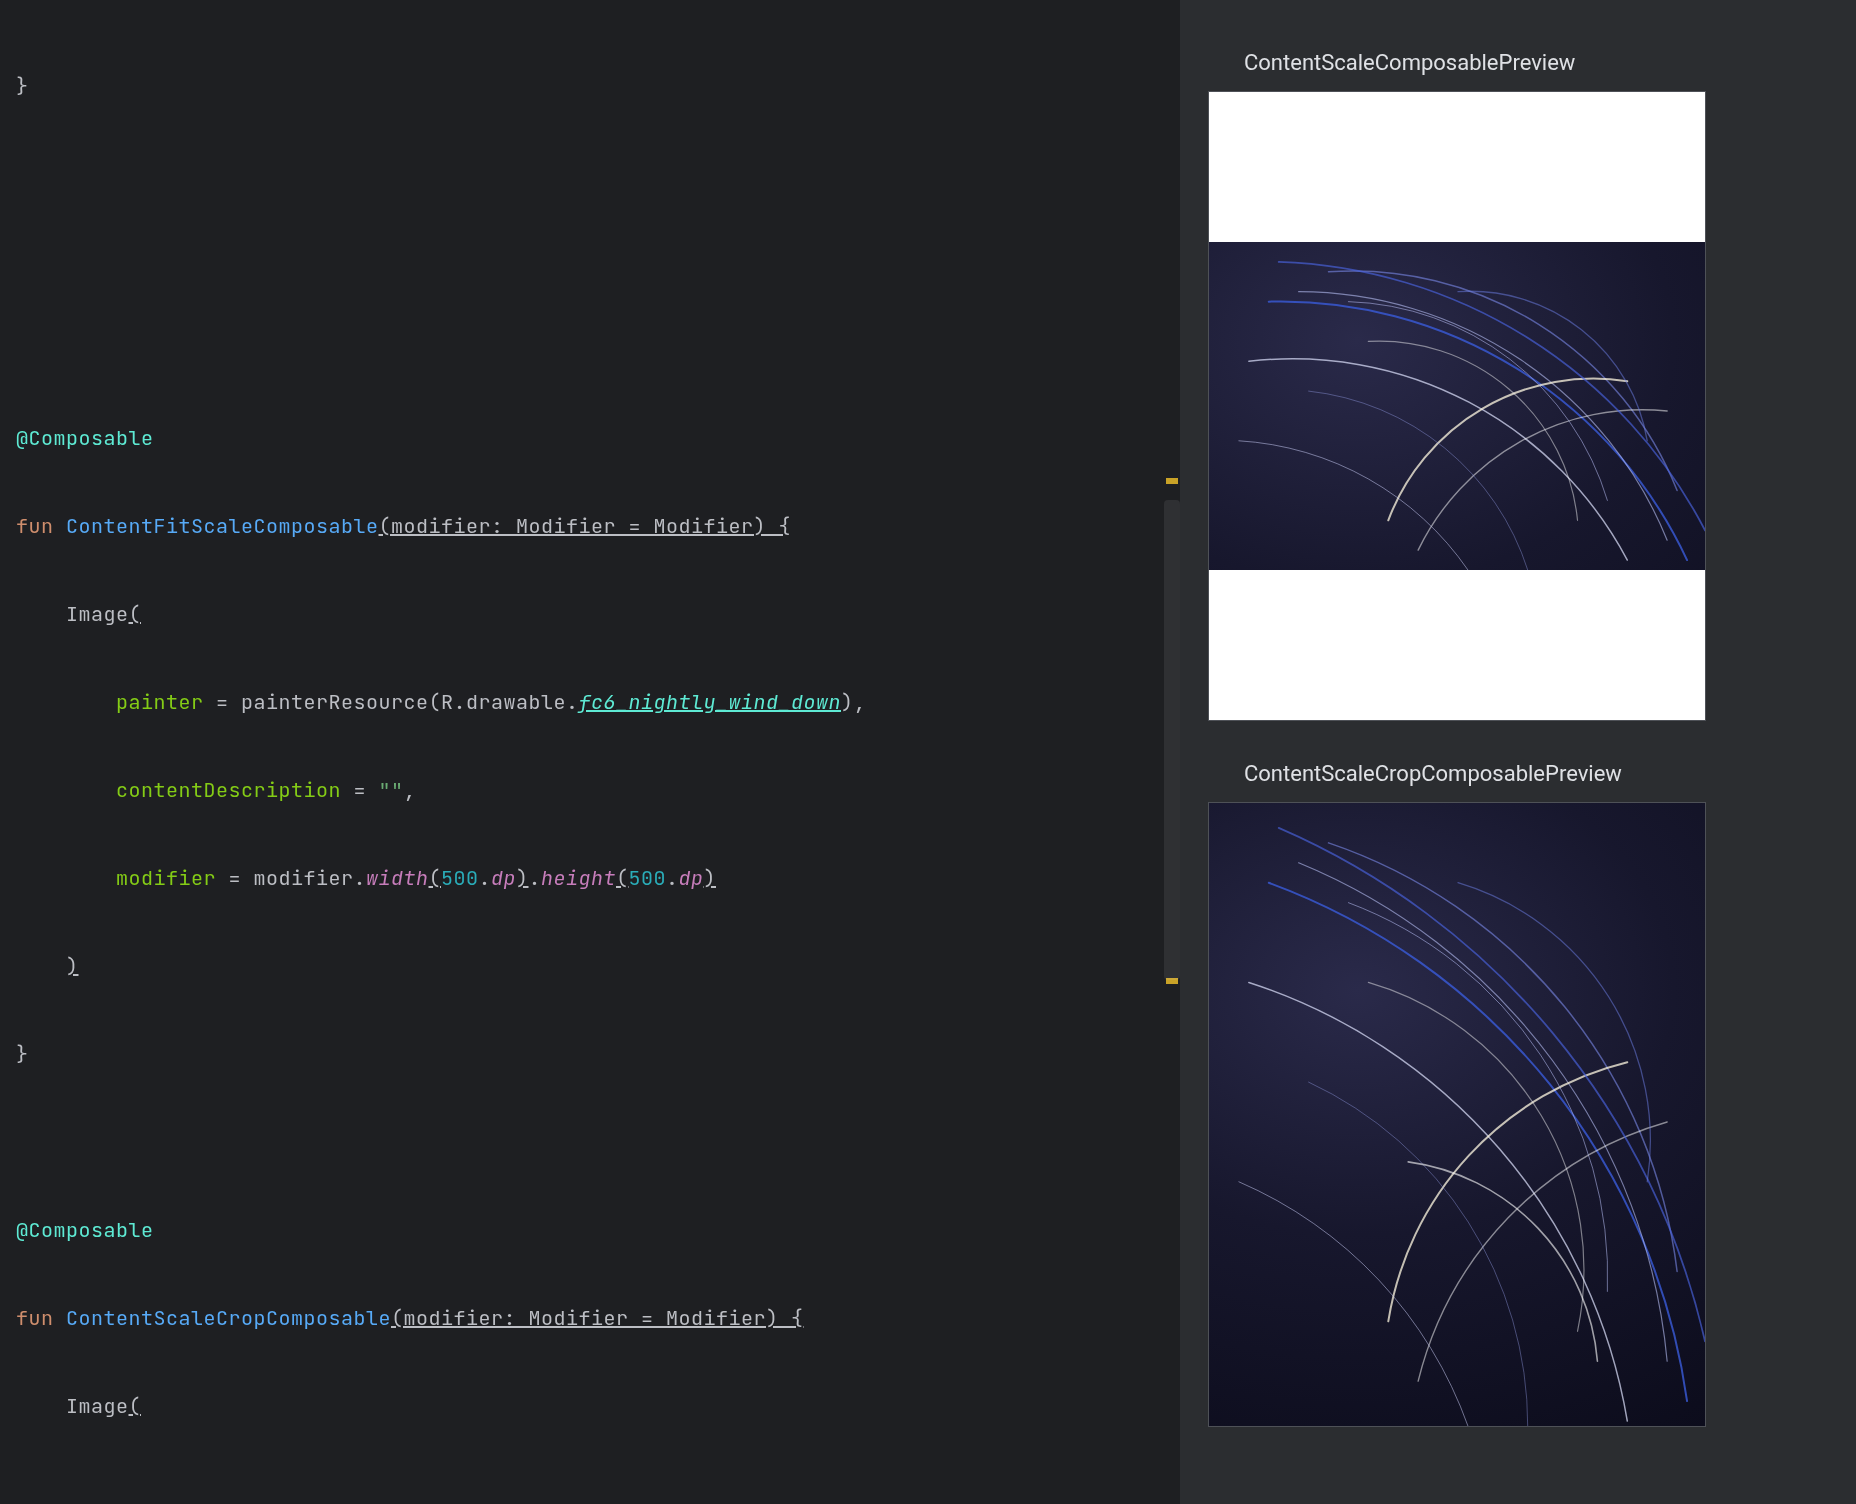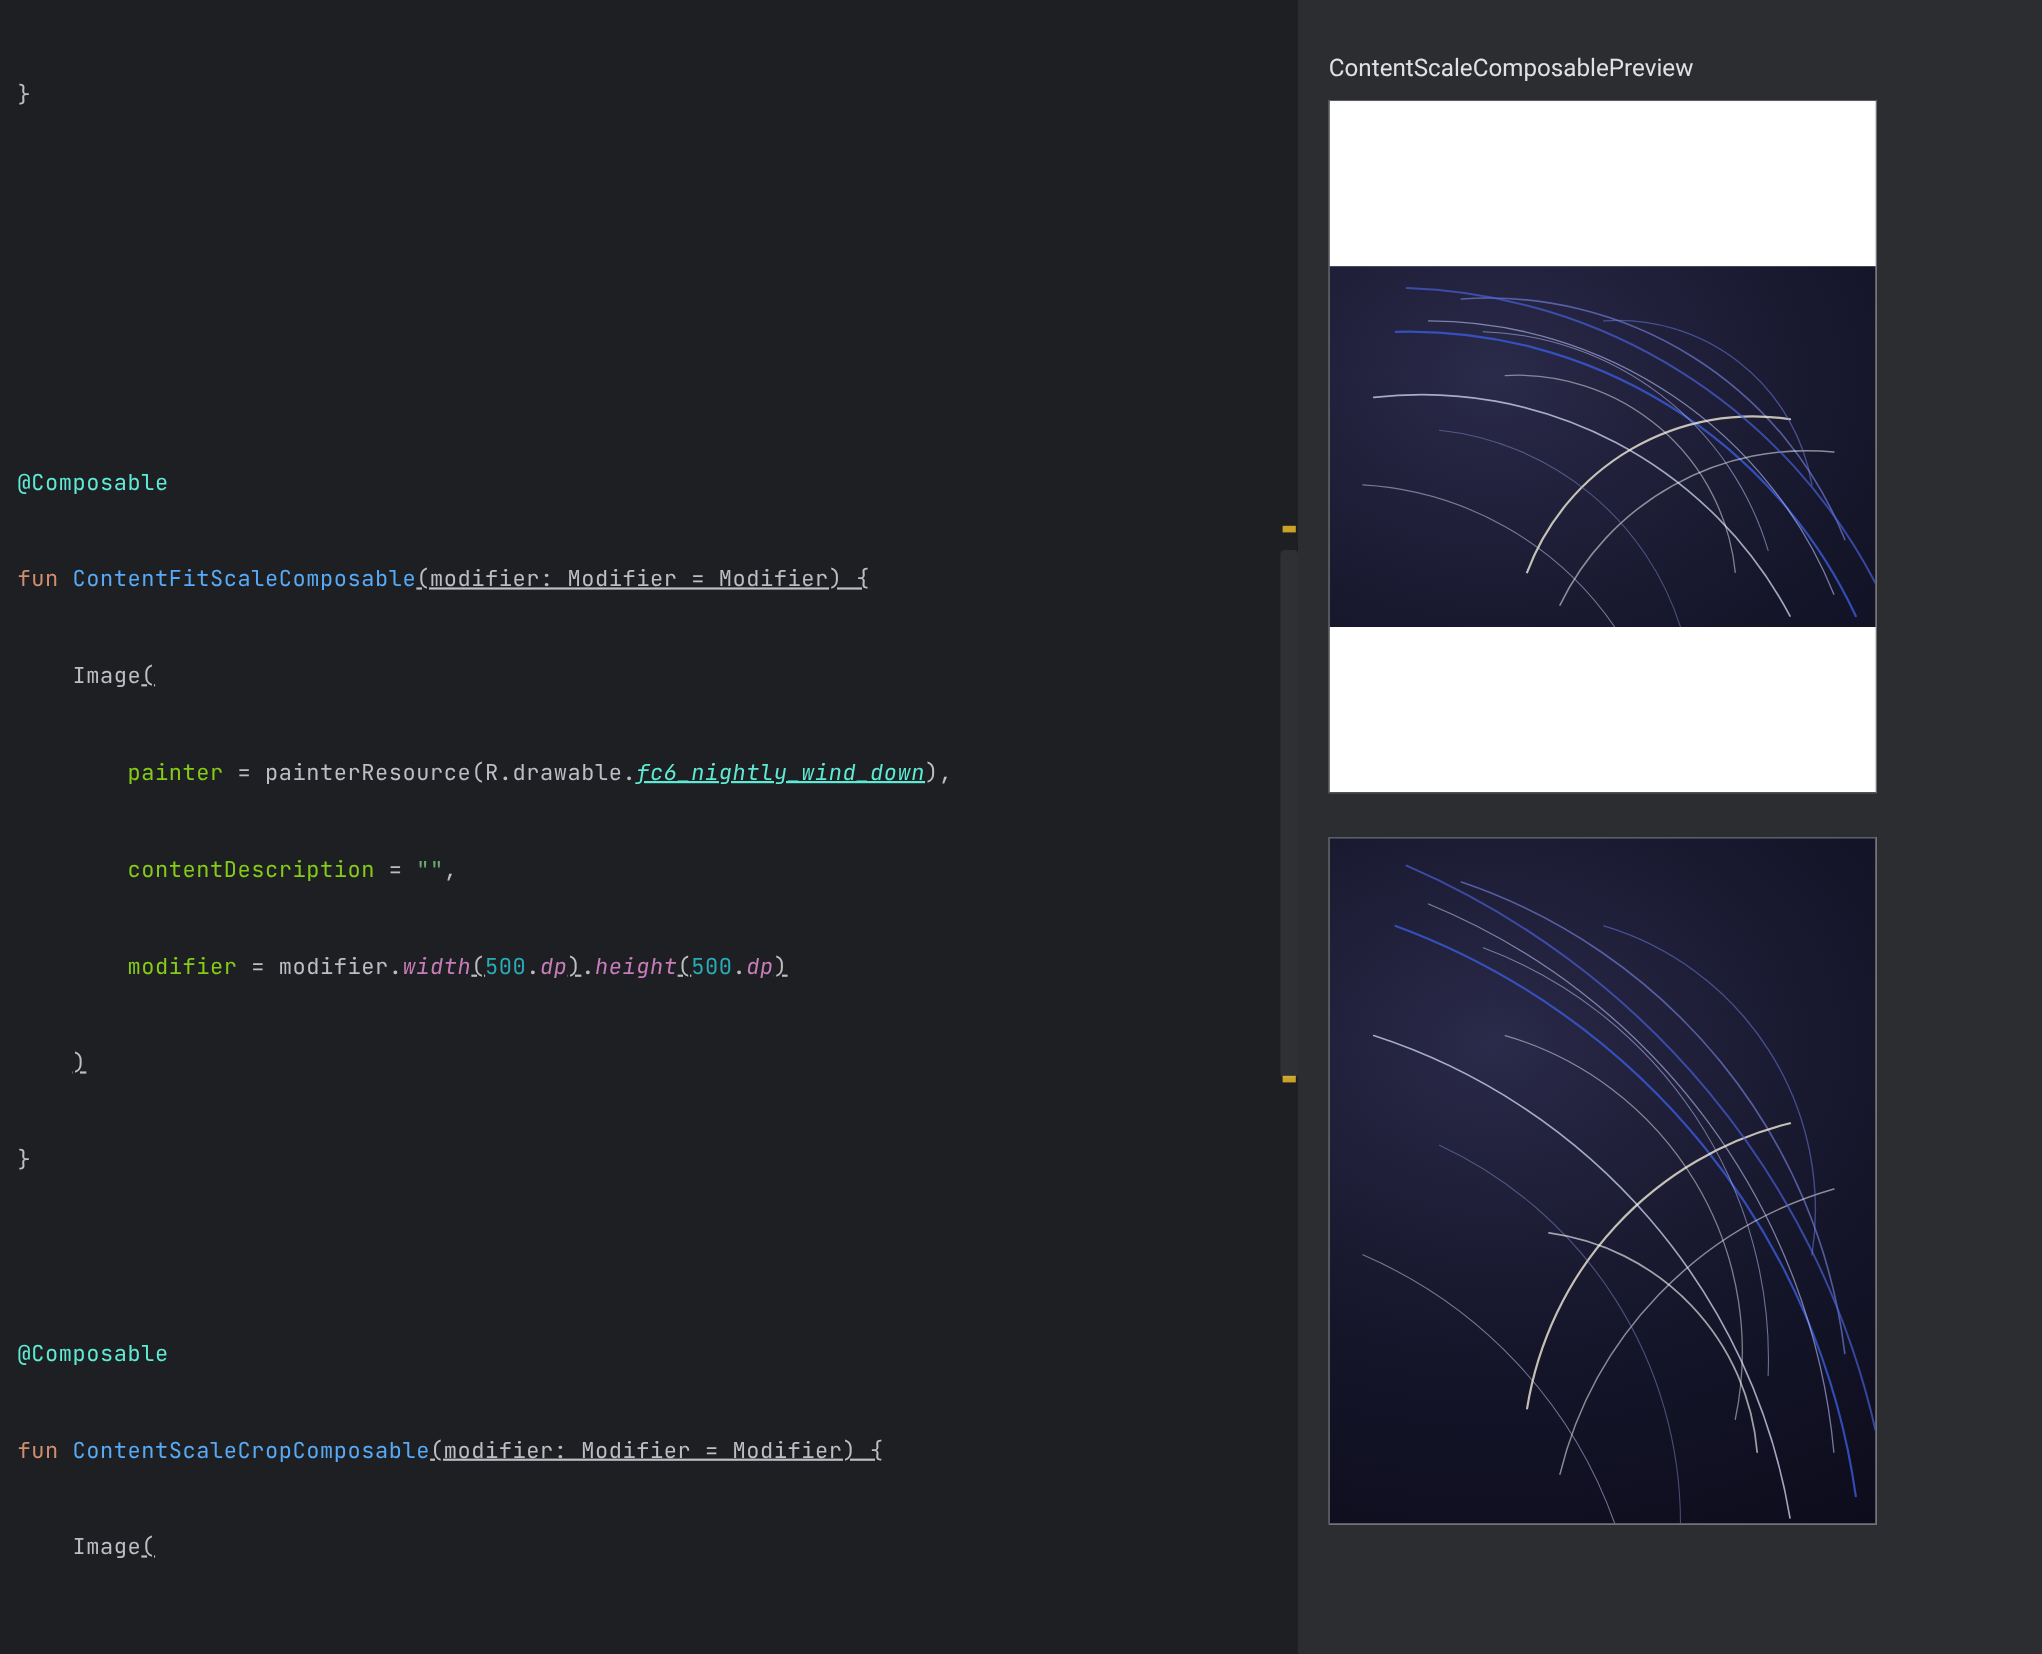--- a/index.html
+++ b/index.html
@@ -21,21 +21,21 @@
   .k-brace{ color:#bcbec4; }
   .k-paren{ color:#bcbec4;text-decoration:underline; }
   .k-comma{ color:#cf8e6d; }
   .minimap { position:absolute; top:0; right:0; width:18px; height:100%; background:#1e1f22; }
   .minimap .hl { position:absolute; right:2px; width:12px; height:6px; background:#c9a227; }
   .minimap .scrollbar { position:absolute; right:0; top:500px; width:16px; height:480px; background:rgba(255,255,255,0.08); border-radius:4px; }
   .dark-band { position:absolute; left:0; right:18px; top:170px; height:52px; background:#26282e; z-index:-1; }
 
   .preview-pane { flex:1; background:#2b2d30; padding:10px 40px 0 28px; color:#dfe1e5; font-family:-apple-system,BlinkMacSystemFont,"Segoe UI",Roboto,sans-serif; font-size:22px; overflow:hidden; }
   .preview-block { margin-top:40px; }
-  .preview-title { font-weight:400; margin-bottom:16px; font-size:22px; }
+  .preview-title { font-weight:400; margin-bottom:16px; font-size:22px;margin-left:36px; }
   .preview-img-frame { width:498px; background:#ffffff; border:1px solid #4e5157; position:relative; }
   .starfield { width:100%; background:radial-gradient(ellipse 900px 700px at 30% 30%, #2a2a4a 0%, #17172d 35%, #0d0d1d 70%, #060612 100%); position:relative; overflow:hidden; }
   .starfield svg { position:absolute; inset:0; width:100%; height:100%; }
   .fit-frame { height:630px; display:flex; flex-direction:column; }
   .fit-frame .bar { flex:0 0 150px; background:#ffffff; }
   .fit-frame .starfield { flex:1; }
   .crop-frame { height:625px; }
   .crop-frame .starfield { height:100%; }
 </style>
 </head>
@@ -100,20 +100,21 @@
               <path d="M250 50 A180 180 0 0 1 440 200" stroke="#6e7fe8" stroke-width="1.3" opacity="0.5"></path>
               <path d="M100 150 A260 260 0 0 1 320 330" stroke="#9aa4f0" stroke-width="1" opacity="0.4"></path>
             </g>
           </svg>
         </div>
         <div class="bar"></div>
       </div>
     </div>
 
     <div class="preview-block">
+      <div class="preview-title">ContentScaleCropComposablePreview</div>
       <div class="preview-img-frame crop-frame">
         <div class="starfield">
           <svg viewBox="0 0 498 625" preserveAspectRatio="none">
             <g fill="none" stroke-linecap="round">
               <path d="M60 80 A650 650 0 0 1 480 600" stroke="#3a5bd9" stroke-width="2" opacity="0.8"></path>
               <path d="M90 60 A600 600 0 0 1 460 560" stroke="#b8bff5" stroke-width="1.2" opacity="0.6"></path>
               <path d="M40 180 A560 560 0 0 1 420 620" stroke="#e0e4ff" stroke-width="1.5" opacity="0.7"></path>
               <path d="M120 40 A520 520 0 0 1 470 470" stroke="#7a88e8" stroke-width="1.5" opacity="0.6"></path>
               <path d="M180 520 A320 320 0 0 1 420 260" stroke="#fff8e1" stroke-width="2" opacity="0.75"></path>
               <path d="M210 580 A360 360 0 0 1 460 320" stroke="#fff" stroke-width="1.4" opacity="0.5"></path>

